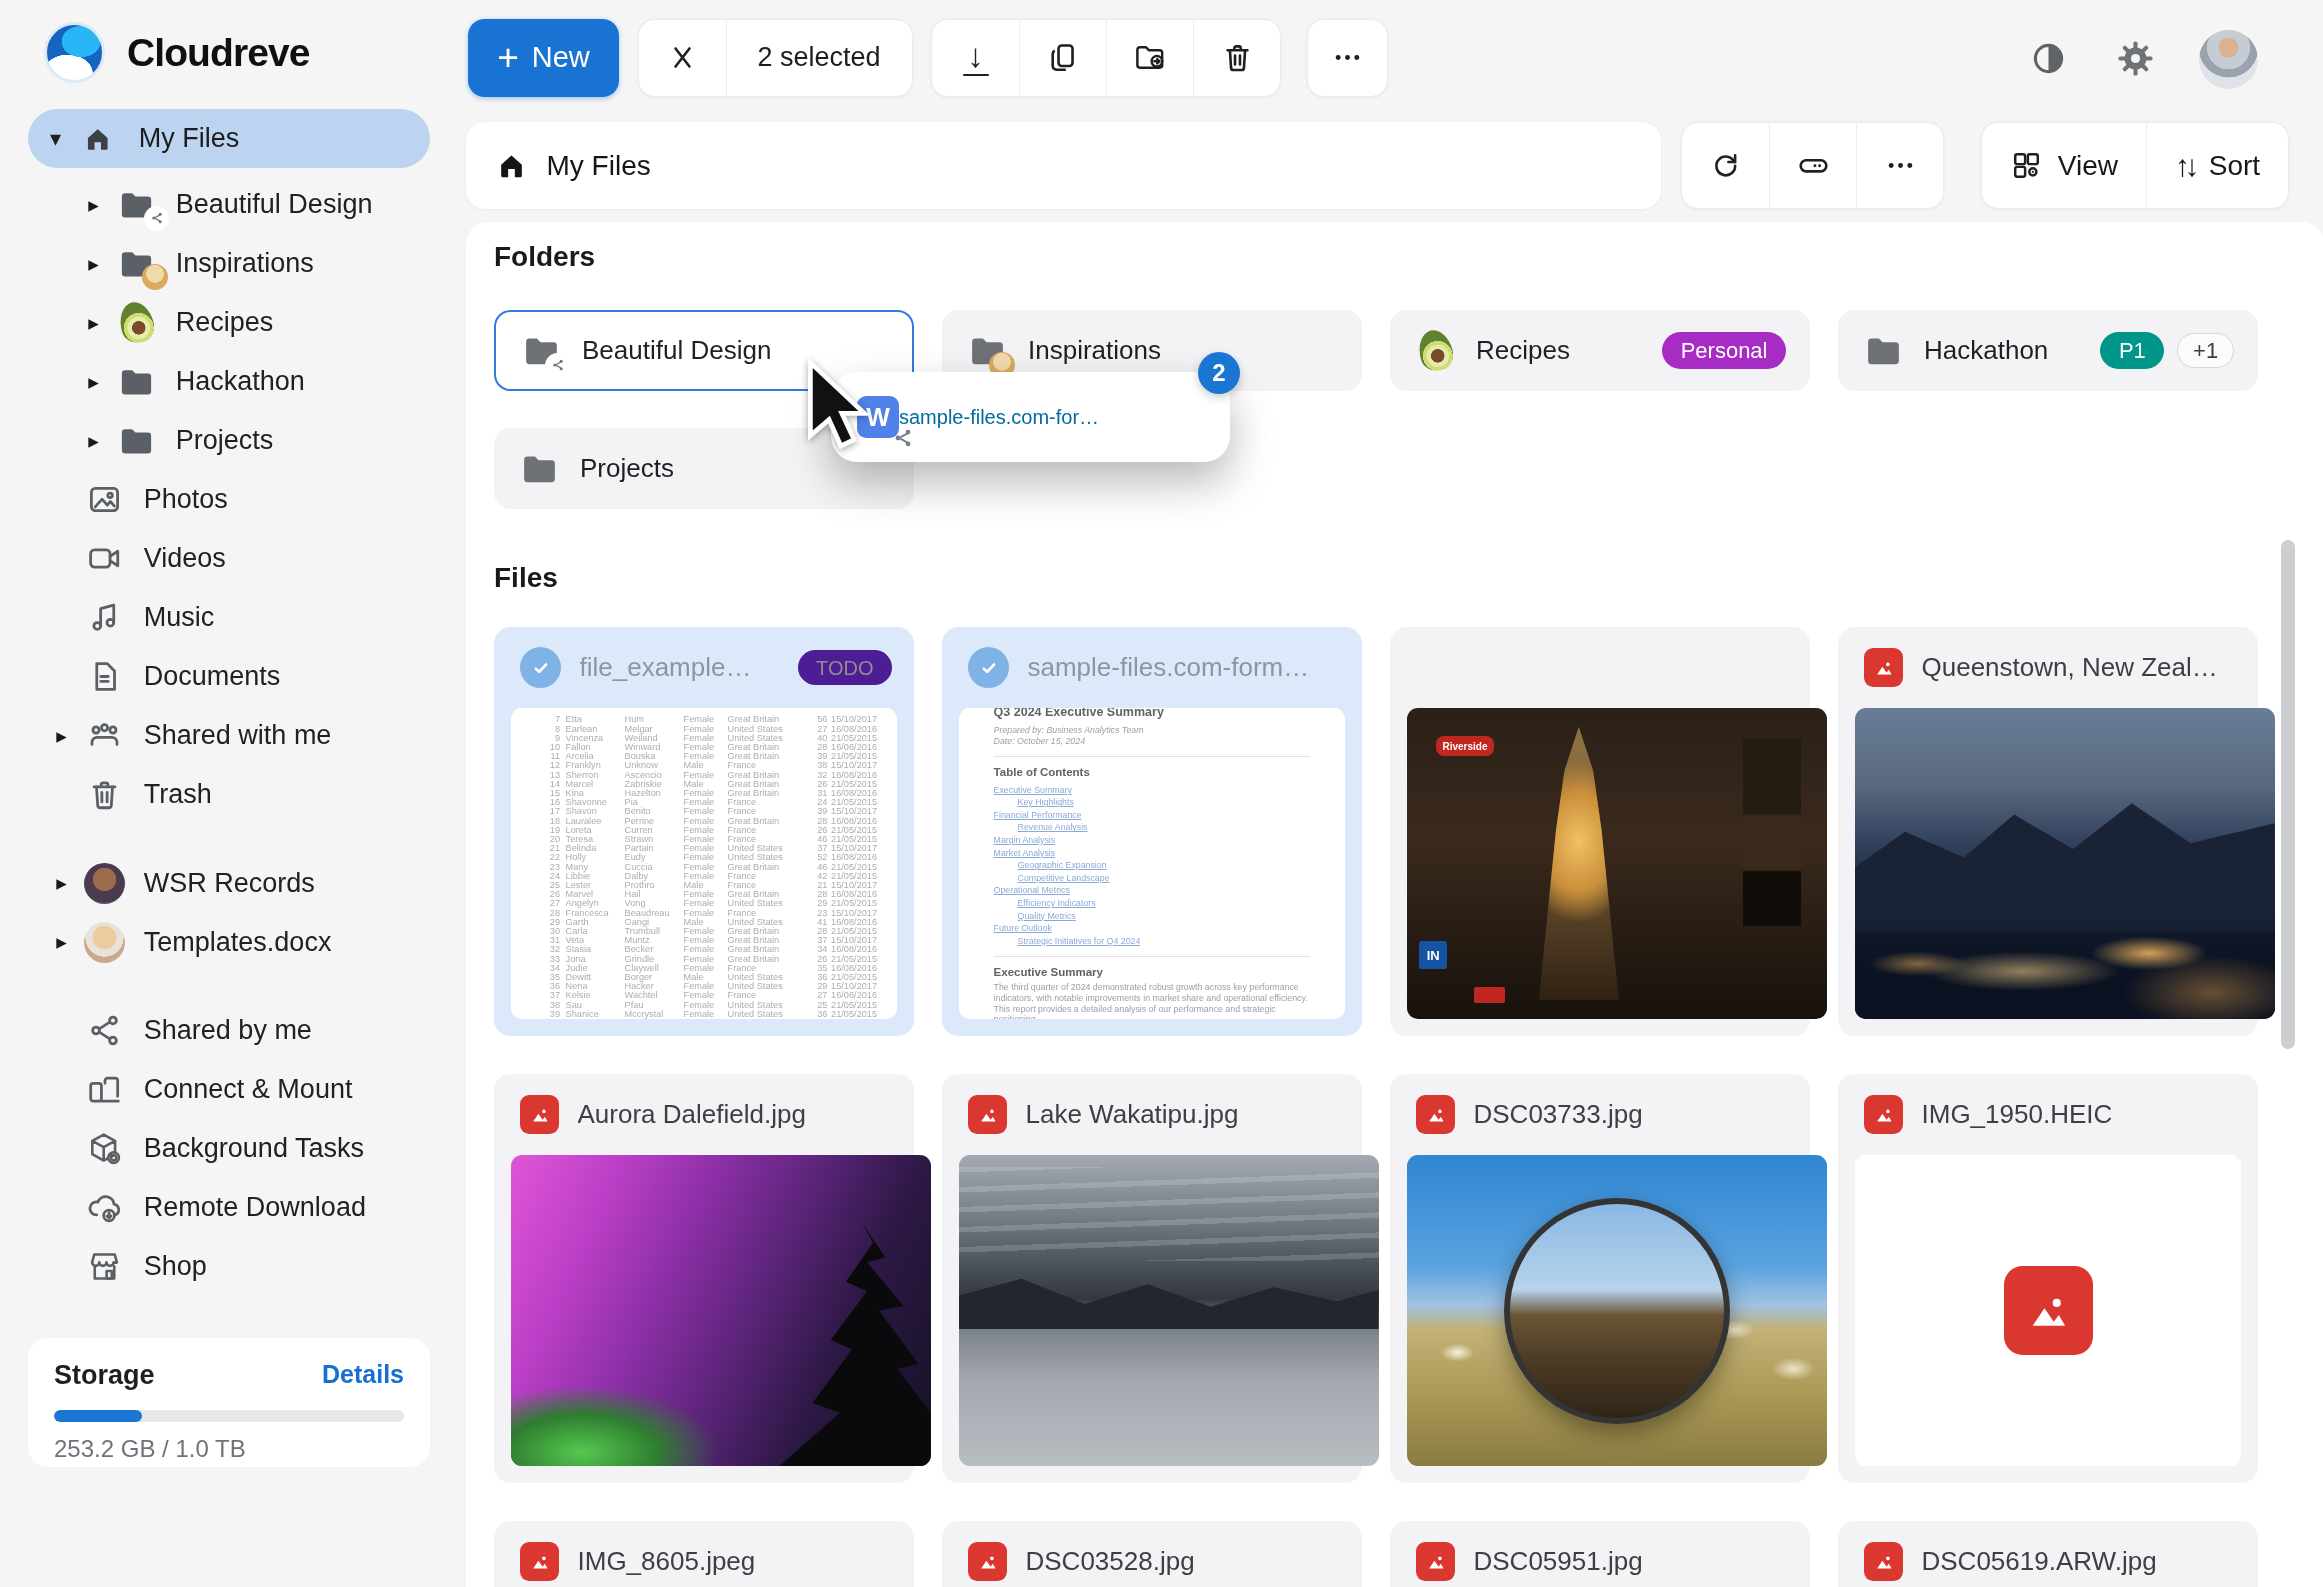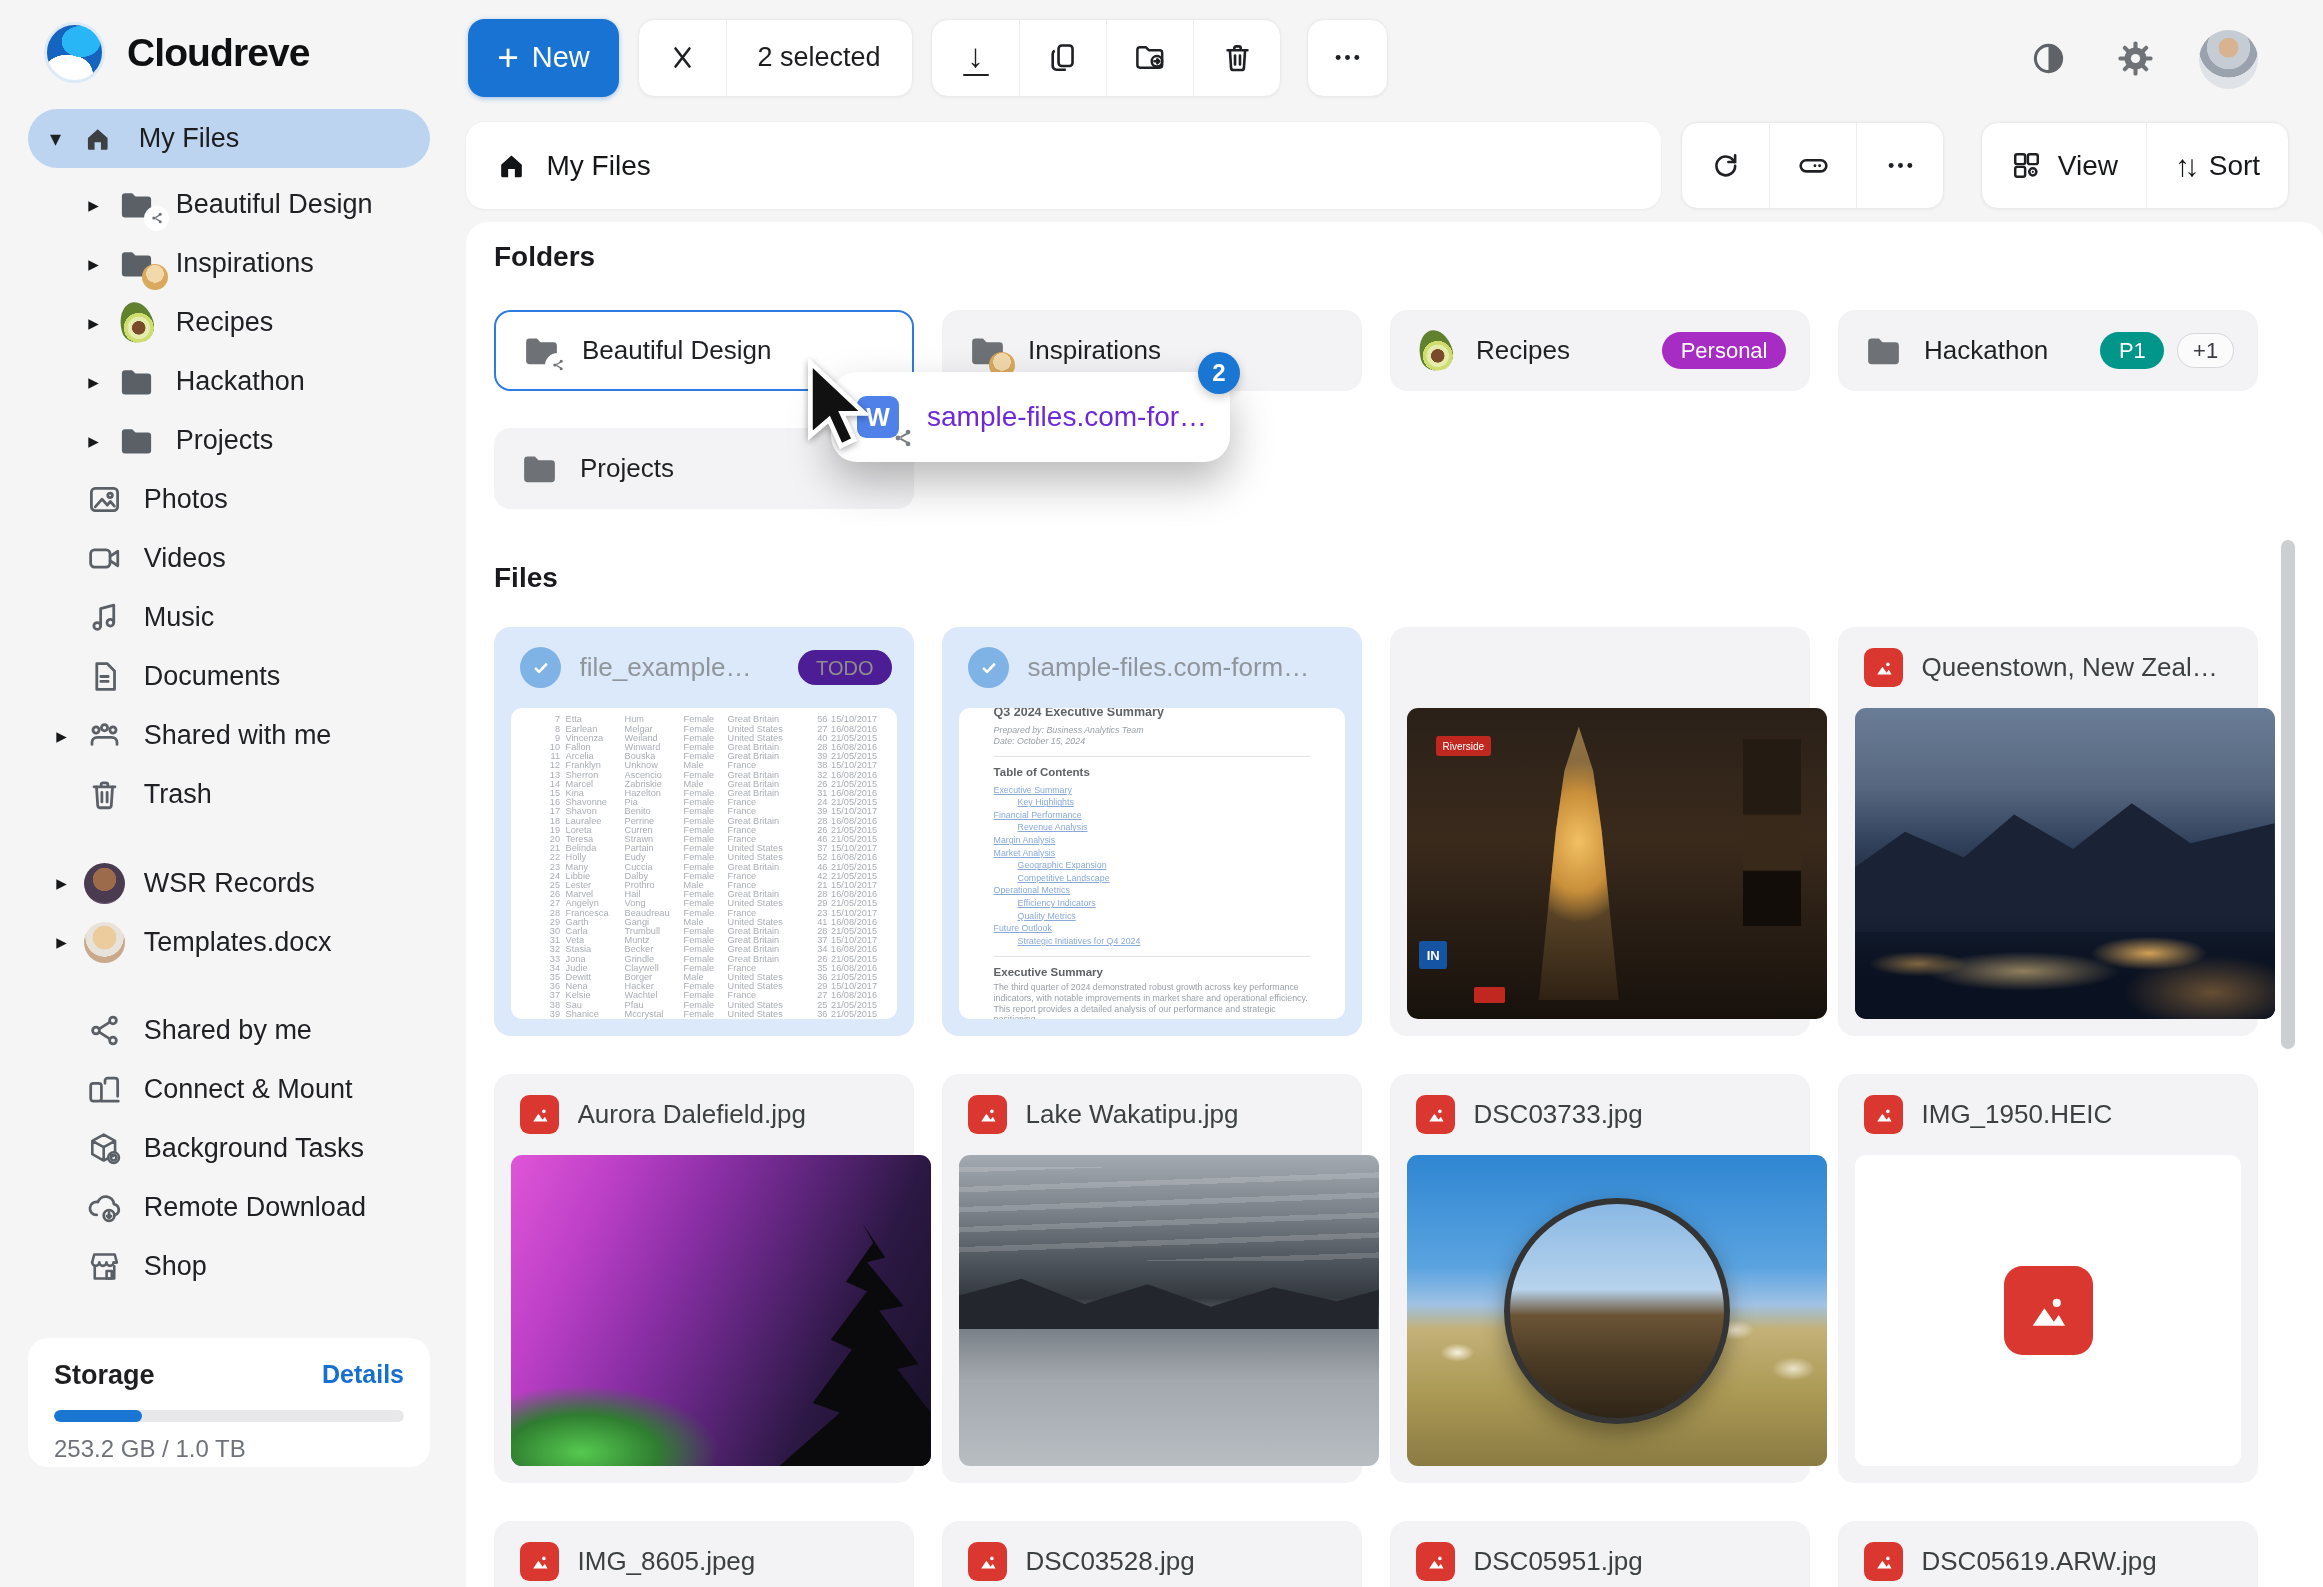--- a/index.html
+++ b/index.html
@@ -118,21 +118,21 @@
   .doc-para{font-size:8.8px;line-height:10.6px;margin-top:1.8px}
 
   
   .ph{position:relative}
   .ph-watarun{background:linear-gradient(180deg,#2a2018 0%,#3a2a1c 42%,#17110c 100%)}
   .ph-watarun::before{content:"";position:absolute;left:24%;top:6%;width:34%;height:88%;
     background:radial-gradient(52% 38% at 50% 42%,#f2c063 0%,#c98f3a 48%,rgba(90,58,22,0) 78%),linear-gradient(180deg,rgba(244,196,110,.5),rgba(160,110,50,.15));
     clip-path:polygon(50% 0,60% 16%,66% 38%,78% 100%,22% 100%,34% 38%,40% 16%)}
   .ph-watarun::after{content:"";position:absolute;right:6%;top:10%;width:14%;height:60%;
     background:linear-gradient(180deg,#241b12 0 40%,#38291a 41% 70%,#120d08 71%)}
-  .sign-red{position:absolute;left:7%;top:9%;background:#c0271f;color:#fff;font-size:10px;padding:4.6px 6.5px;border-radius:3px;font-weight:normal}
+  .sign-red{position:absolute;left:7%;top:9%;background:#c0271f;color:#fff;font-size:10px;padding:4.6px 6.5px;border-radius:8px;font-weight:bold}
   .sign-in{position:absolute;left:3%;bottom:16%;width:28px;height:28px;background:#1553a3;color:#fff;font-size:13px;font-weight:bold;display:flex;align-items:center;justify-content:center;border-radius:2.8px}
   .sign-red2{position:absolute;left:16%;bottom:5%;width:31px;height:16.6px;background:#c0271f;border-radius:1.8px}
 
   .ph-queenstown{background:linear-gradient(180deg,#6a7d96 0%,#57667f 26%,#31405a 44%,#162032 62%,#0b1322 100%)}
   .ph-queenstown::before{content:"";position:absolute;left:0;top:26%;width:100%;height:46%;background:#1a2336;
     clip-path:polygon(0 55%,12% 30%,26% 48%,38% 18%,52% 42%,66% 10%,80% 38%,100% 24%,100% 100%,0 100%)}
   .ph-queenstown::after{content:"";position:absolute;left:0;bottom:0;width:100%;height:34%;
     background:
       radial-gradient(83px 24px at 70% 38%,rgba(245,185,94,.85),rgba(245,185,94,0) 70%),
       radial-gradient(138px 28px at 40% 55%,rgba(255,217,142,.55),rgba(255,217,142,0) 70%),
@@ -165,21 +165,21 @@
     background:linear-gradient(180deg,#8ab8e4 0%,#b7d3ec 40%,#6b5436 52%,#4a3a24 74%,#2f2517 100%);
     box-shadow:0 9.2px 22px rgba(0,0,0,.35)}
   .ph-placeholder{display:flex;align-items:center;justify-content:center}
 
   
   .ghost{position:absolute;left:365px;top:150px;width:399px;height:90px;background:#fff;border-radius:26px;
     box-shadow:0 20px 44px rgba(0,0,0,.28);display:flex;align-items:center;padding:0 26px;z-index:40}
   .wic{width:42px;height:42px;border-radius:9.2px;background:#4f81e8;color:#fff;font-weight:bold;font-size:25px;
     display:flex;align-items:center;justify-content:center;position:relative;flex:0 0 auto}
   .wic .gshare{position:absolute;right:-14.8px;bottom:-11px;color:#7a7f85}
-  .ghost-label{margin-left:28px;font-size:28px;color:#6d28d9;white-space:nowrap}
+  .ghost-label{font-size:20px;color:#0369a1;white-space:nowrap}
   .count-badge{position:absolute;left:367px;top:-20px;width:42px;height:42px;border-radius:50%;background:#1976d2;color:#fff;
     font-size:24px;font-weight:bold;display:flex;align-items:center;justify-content:center;box-shadow:0 3.7px 9.2px rgba(0,0,0,.2)}
   .cursor{position:absolute;left:341px;top:137px;z-index:50;filter:drop-shadow(0 2.8px 3.7px rgba(0,0,0,.35))}
 
   .scrollbar-thumb{position:absolute;left:1815px;top:318px;width:14px;height:509px;border-radius:7.4px;background:#cdced2;cursor:grab}
 </style>
 </head>
 <body>
 
 <svg width="0" height="0" style="position:absolute">

